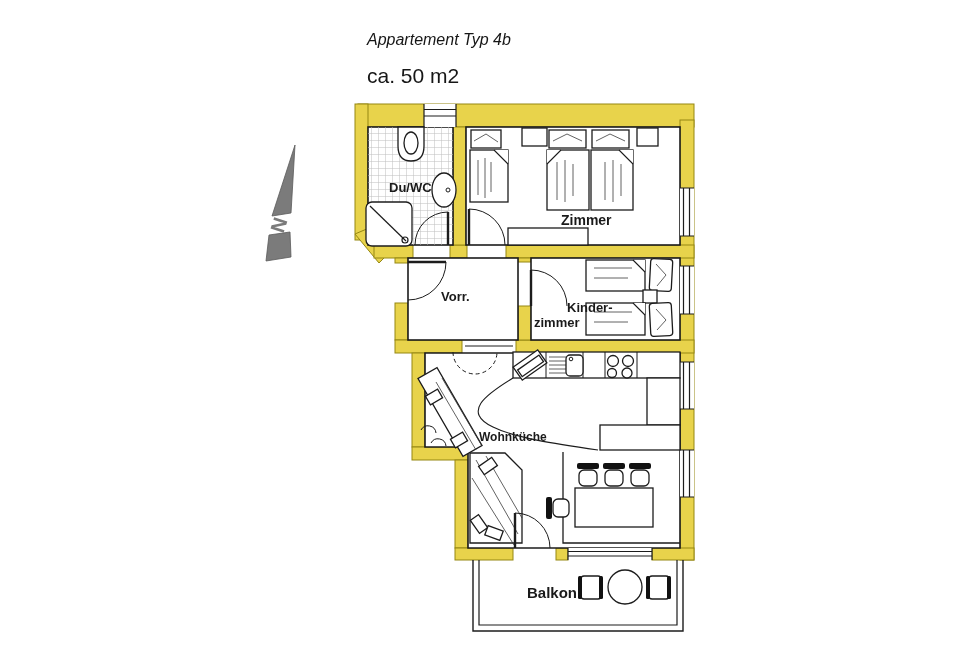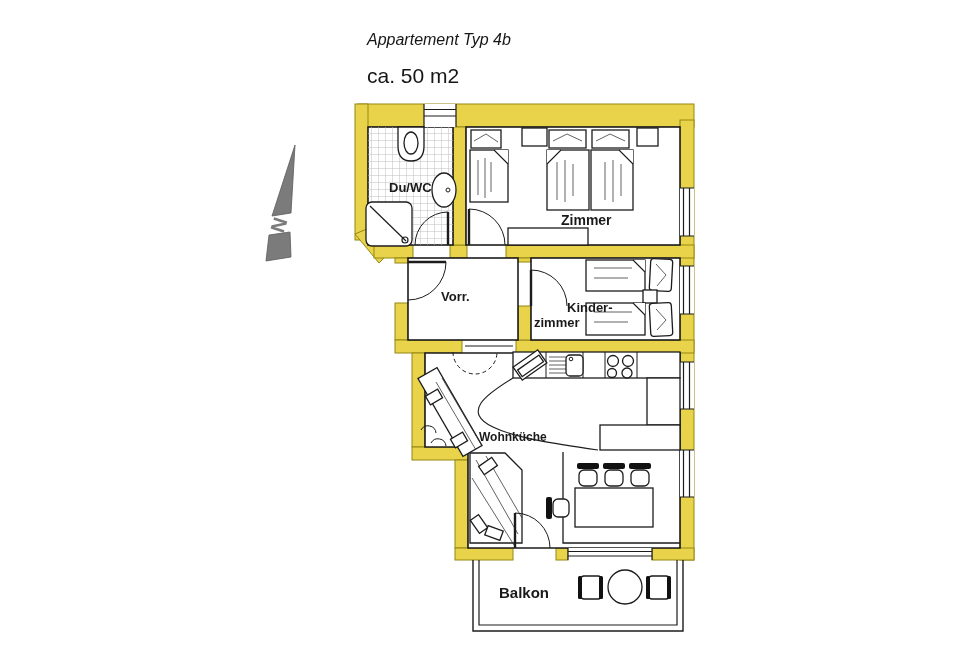--- a/index.html
+++ b/index.html
@@ -260,15 +260,15 @@
 
 <div class="title" style="left:367px;top:31px;font-size:16px;font-style:italic;">Appartement Typ 4b</div>
 <div class="title" style="left:367px;top:64px;font-size:21px;">ca. 50 m2</div>
 
 <div class="lbl" style="left:383px;top:180px;padding-left:6px;">Du/WC</div>
 <div class="lbl" style="left:561px;top:212px;font-size:14px;">Zimmer</div>
 <div class="lbl" style="left:441px;top:289px;">Vorr.</div>
 <div class="lbl" style="left:534px;top:300px;margin-left:33px;">Kinder-</div>
 <div class="lbl" style="left:534px;top:315px;">zimmer</div>
 <div class="lbl" style="left:479px;top:430px;font-size:12px;">Wohnküche</div>
-<div class="lbl" style="left:499px;top:584px;font-size:15px;">Balkon</div>
+<div class="lbl" style="left:527px;top:584px;font-size:15px;">Balkon</div>
 
 </div>
 
 </body></html>

